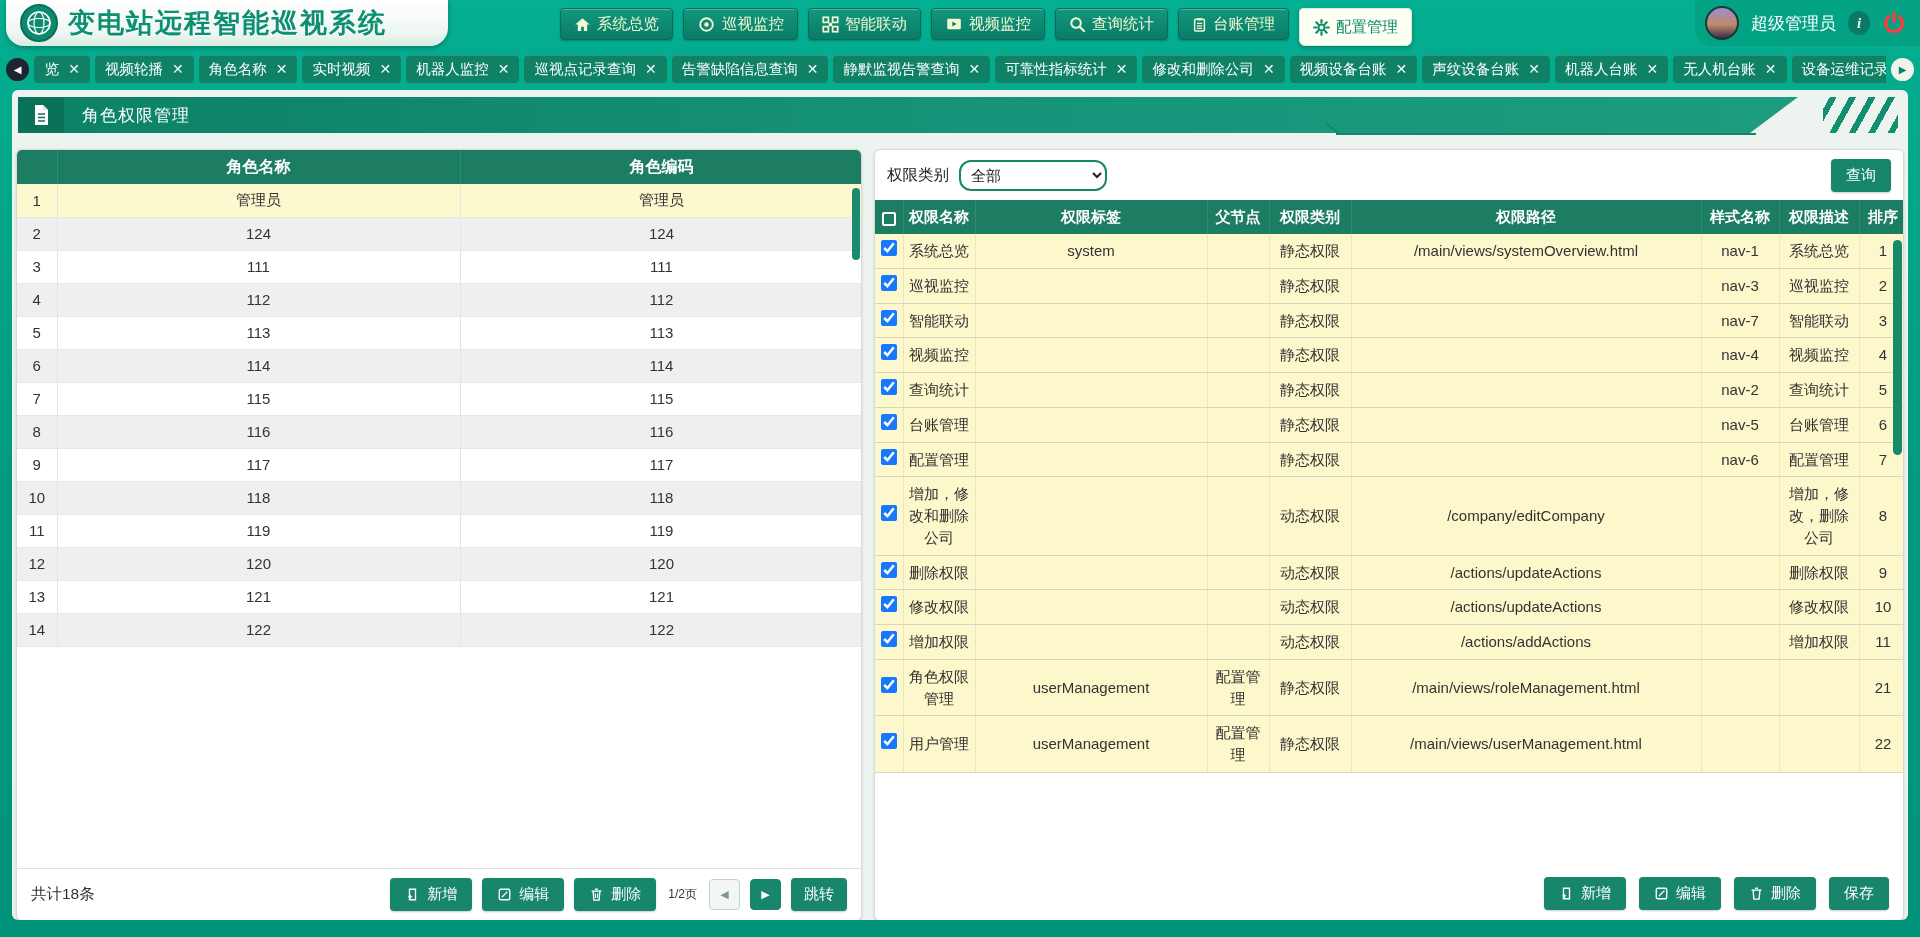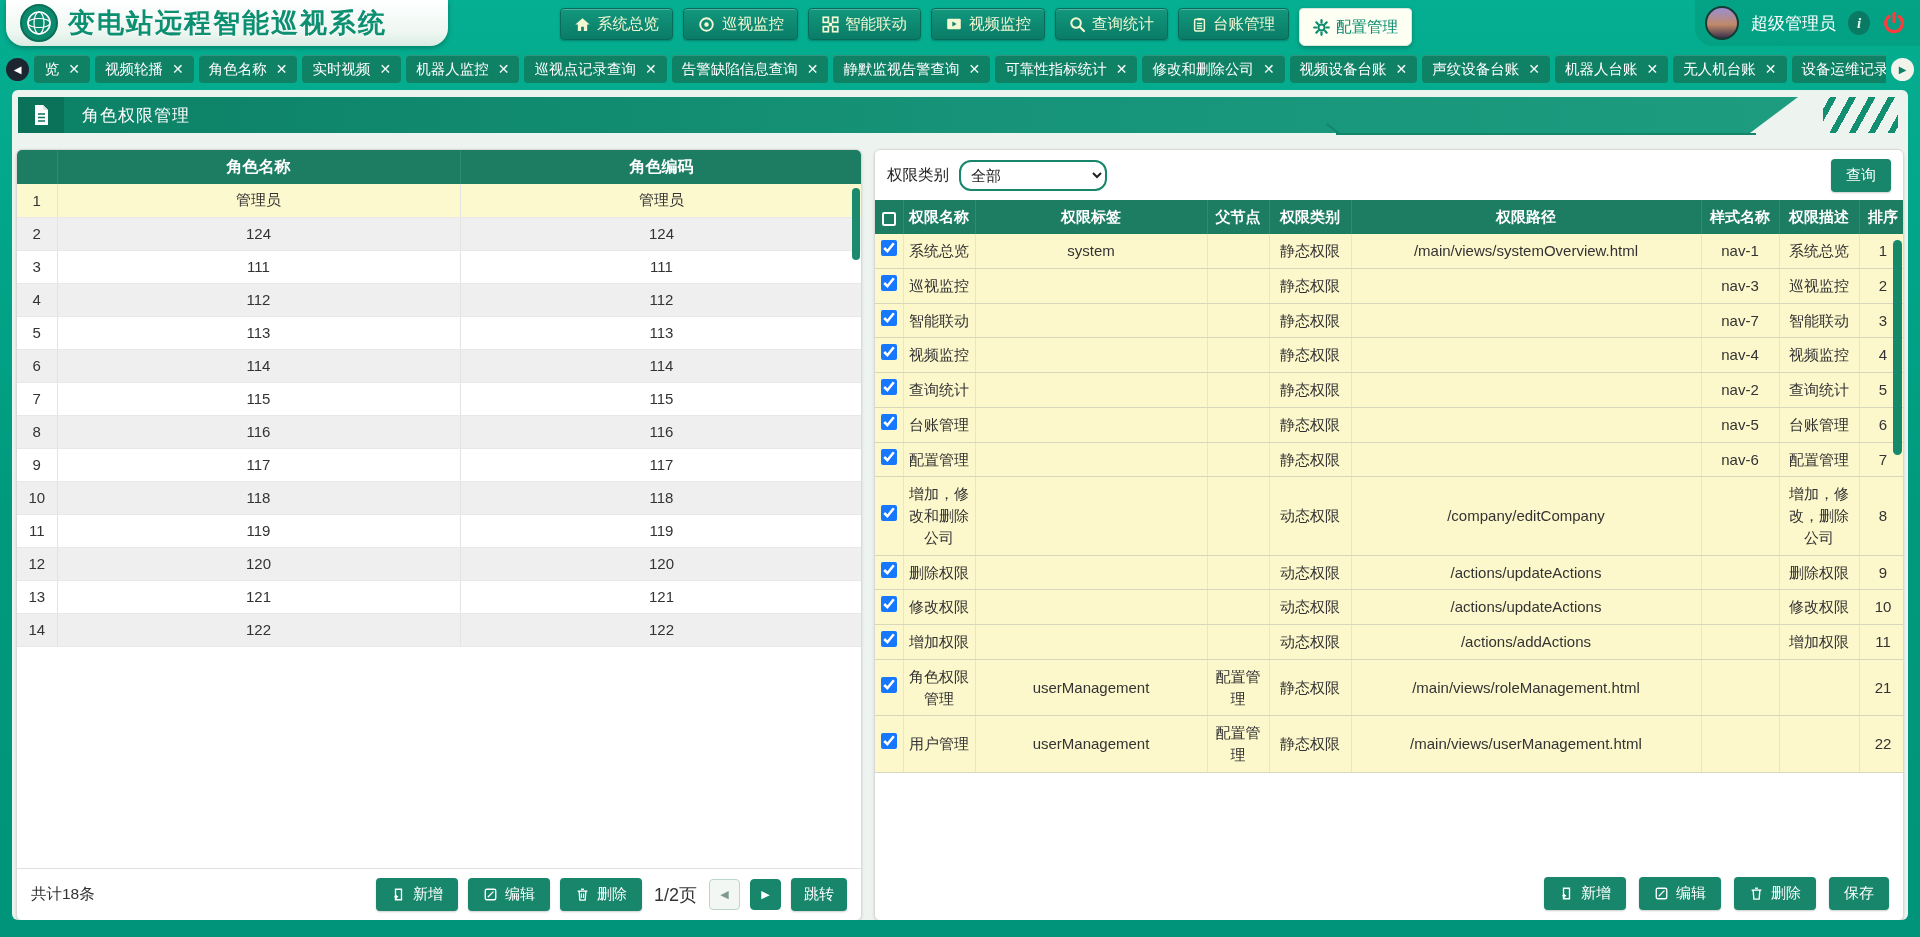--- a/index.html
+++ b/index.html
@@ -88,21 +88,21 @@
   .roles-table tr.sel td { background:#fdf9cf; }
   .roles-table tr.alt td { background:#efefef; }
   .left-scroll-thumb { position:absolute; right:1px; top:38px; width:8px; height:72px;
     background:#1c8a6c; border-radius:4px; }
   .left-footer { margin-top:auto; border-top:1px solid #e0e0e0; height:52px;
     display:flex; align-items:center; padding:0 14px; gap:10px; }
   .total-label { font-size:15.5px; color:#333; margin-right:auto; }
   .btn { background:#17866b; color:#fff; border:none; border-radius:4px; height:33px;
     padding:0 15px; font-size:15px; display:flex; align-items:center; gap:7px; cursor:pointer;
     font-family:Liberation Sans, sans-serif; box-shadow:0 1px 2px rgba(0,0,0,.2); white-space:nowrap; }
-  .page-info { font-size:18px; color:#333; margin:0 2px; }
+  .page-info { font-size:12px; color:#333; margin:0 2px; }
   .pager-btn { width:31px; height:31px; border-radius:4px; display:flex; align-items:center;
     justify-content:center; font-size:11px; cursor:pointer; }
   .pager-btn.prev { background:#f3f7f4; border:1px solid #bcd6cb; color:#7e9a8f; }
   .pager-btn.next { background:#17866b; border:1px solid #17866b; color:#fff; }
   
   .filter-row { height:50px; display:flex; align-items:center; gap:10px; padding:0 12px; }
   .filter-label { font-size:15.5px; color:#222; }
   .filter-select { width:148px; height:31px; border:2px solid #17866b; border-radius:12px;
     font-size:15px; padding:0 6px; color:#222; background:#fff; font-family:inherit; }
   .search-btn { margin-left:auto; }

